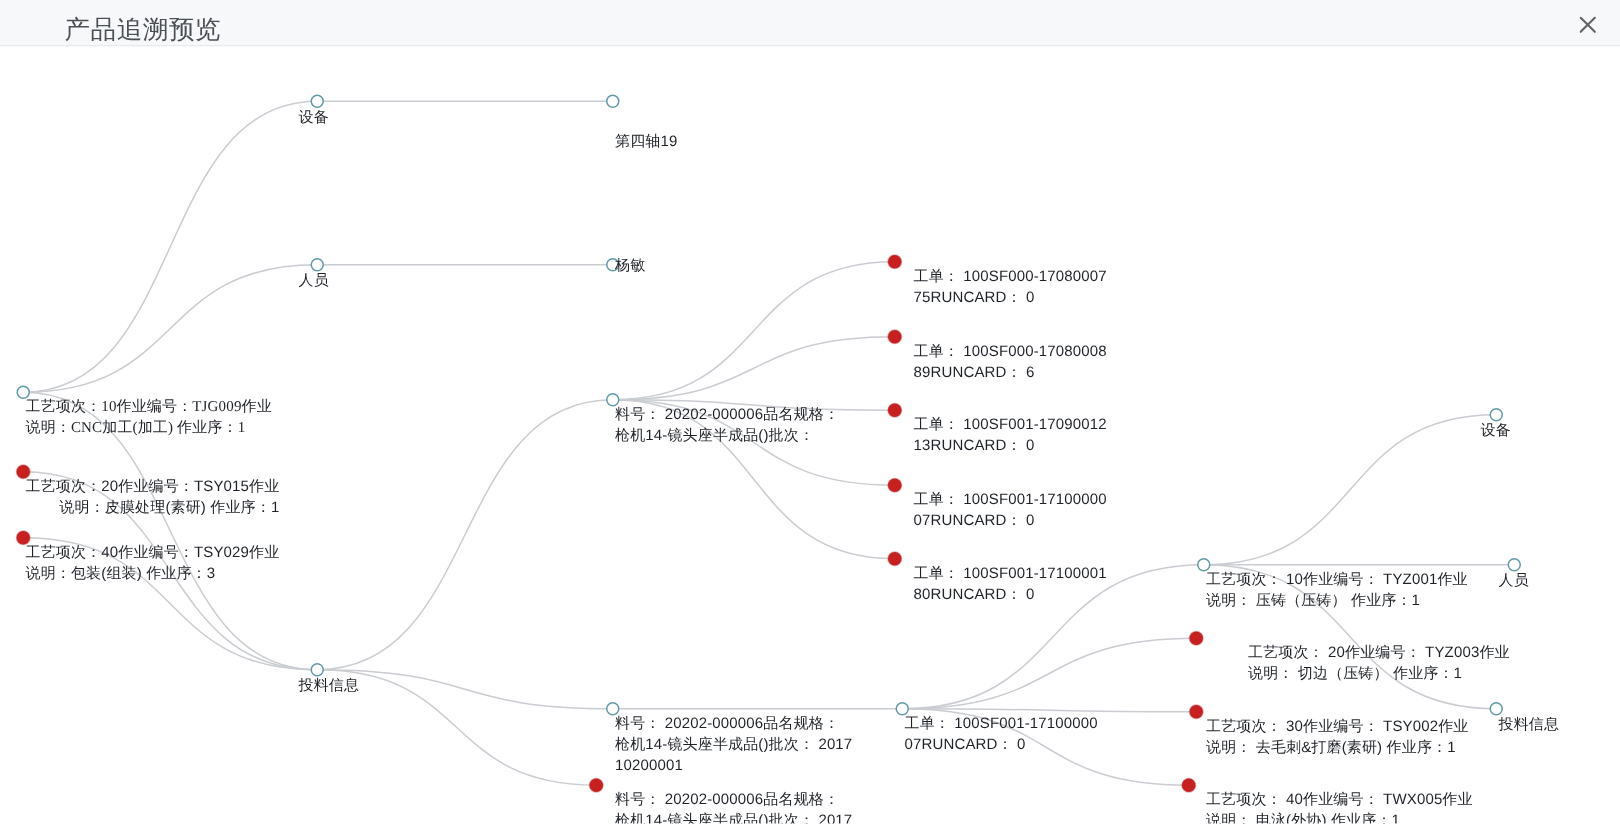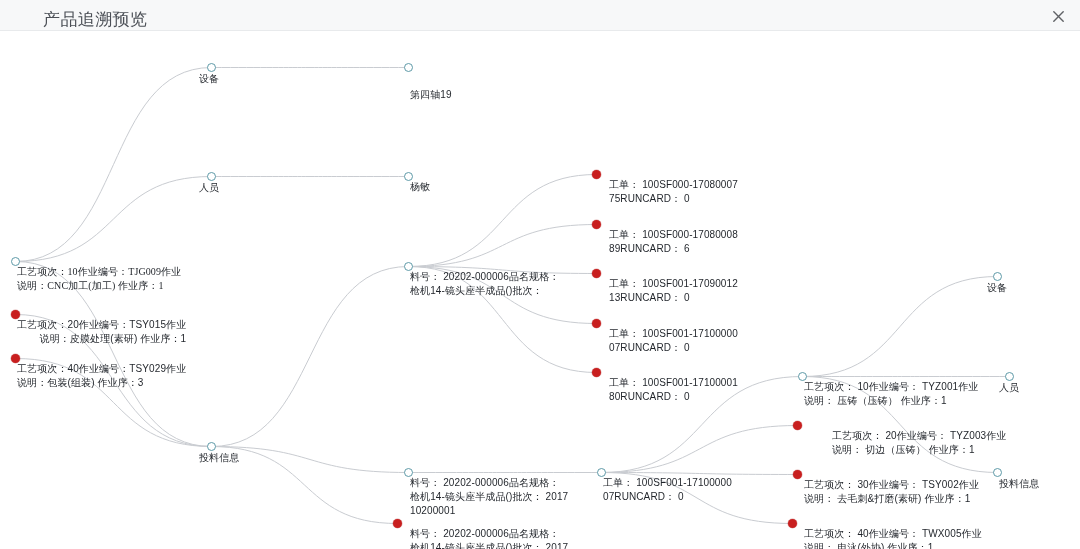--- a/index.html
+++ b/index.html
@@ -103,21 +103,21 @@
 说明：包装(组装) 作业序：3</div>
         <div class="dot hollow" style="left: 207px; top: 32px;"></div>
         <div class="label" style="left: 199px; top: 41px;">设备</div>
         <div class="dot hollow" style="left: 207px; top: 141px;"></div>
         <div class="label" style="left: 199px; top: 150px;">人员</div>
         <div class="dot hollow" style="left: 207px; top: 411px;"></div>
         <div class="label" style="left: 199px; top: 420px;">投料信息</div>
         <div class="dot hollow" style="left: 404px; top: 32px;"></div>
         <div class="label" style="left: 410px; top: 41px; margin-top: 16px;">第四轴19</div>
         <div class="dot hollow" style="left: 404px; top: 141px;"></div>
-        <div class="label" style="left: 410px; top: 150px; font-family: Liberation Mono, monospace;">杨敏</div>
+        <div class="label" style="left: 410px; top: 140px;">杨敏</div>
         <div class="dot hollow" style="left: 404px; top: 231px;"></div>
         <div class="label" style="left: 410px; top: 239px;">料号： 20202-000006品名规格：
 枪机14-镜头座半成品()批次：</div>
         <div class="dot hollow" style="left: 404px; top: 437px;"></div>
         <div class="label" style="left: 410px; top: 445px;">料号： 20202-000006品名规格：
 枪机14-镜头座半成品()批次： 2017
 10200001</div>
         <div class="dot filled" style="left: 393px; top: 488px;"></div>
         <div class="label" style="left: 410px; top: 496px;">料号： 20202-000006品名规格：
 枪机14-镜头座半成品()批次： 2017

